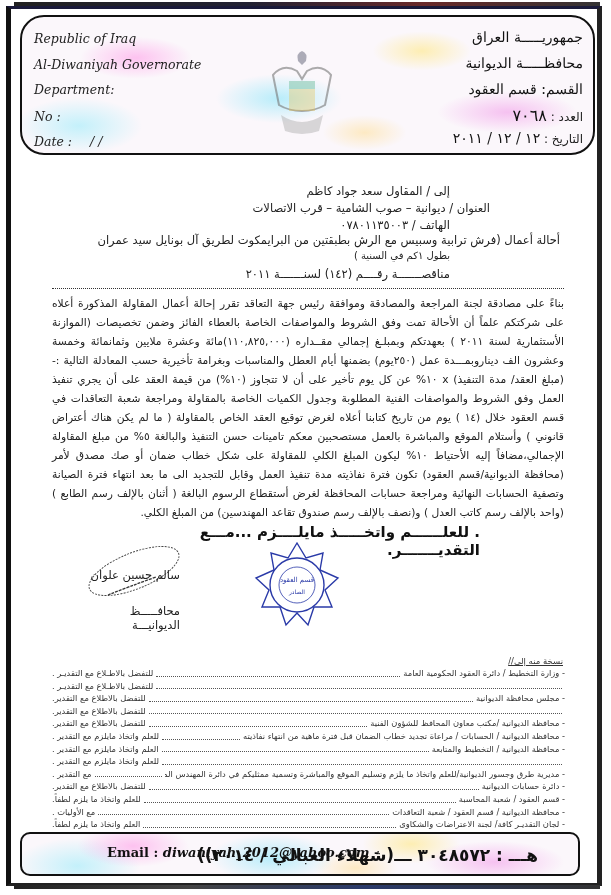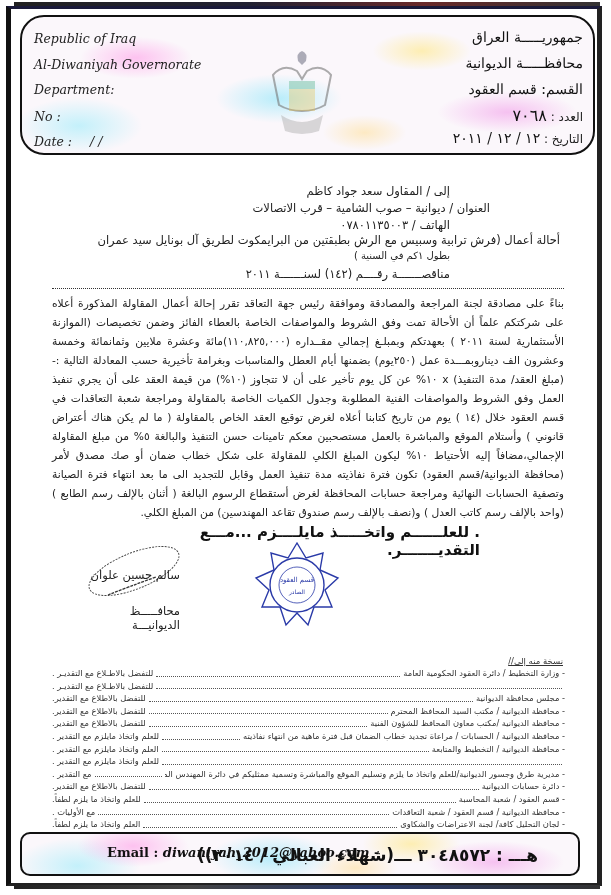--- a/index.html
+++ b/index.html
@@ -122,21 +122,20 @@
   <div class="cc-row">
       <span class="fill"></span>
       <span class="act">للتفضل بالاطـلاع مع التقديـر .</span>
     </div>
   <div class="cc-row">
       <span class="to">- مجلس محافظة الديوانية</span>
       <span class="fill"></span>
       <span class="act">للتفضل بالاطلاع مع التقدير.</span>
     </div>
   <div class="cc-row">
-      <span class="to">- محافظة الديوانية / مكتب السيد المحافظ المحترم</span>
       <span class="fill"></span>
       <span class="act">للتفضل بالاطلاع مع التقدير.</span>
     </div>
   <div class="cc-row">
       <span class="to">- محافظة الديوانية /مكتب معاون المحافظ للشؤون الفنية</span>
       <span class="fill"></span>
       <span class="act">للتفضل بالاطلاع مع التقدير.</span>
     </div>
   <div class="cc-row">
       <span class="to">- محافظة الديوانية / الحسابات / مراعاة تجديد خطاب الضمان قبل فترة ماهية من انتهاء نفاذيته</span>
@@ -166,21 +165,21 @@
       <span class="to">- قسم العقود / شعبة المحاسبة</span>
       <span class="fill"></span>
       <span class="act">للعلم واتخاذ ما يلزم لطفاً.</span>
     </div>
   <div class="cc-row">
       <span class="to">- محافظة الديوانية / قسم العقود / شعبة التعاقدات</span>
       <span class="fill"></span>
       <span class="act">مع الأوليات .</span>
     </div>
   <div class="cc-row">
-      <span class="to">- لجان التحليل كافة/ لجنة الاعتراضات والشكاوى</span>
+      <span class="to">- لجان التقديـر كافة/ لجنة الاعتراضات والشكاوى</span>
       <span class="fill"></span>
       <span class="act">العلم واتخاذ ما يلزم لطفاً.</span>
     </div>
   <div class="cc-row">
       <span class="to">- لوحة الإعلانات في المحافظة / للنشر.</span>
     </div>
 </div>
 
 <div class="footer-box rainbow">
   <div class="footer-email">

